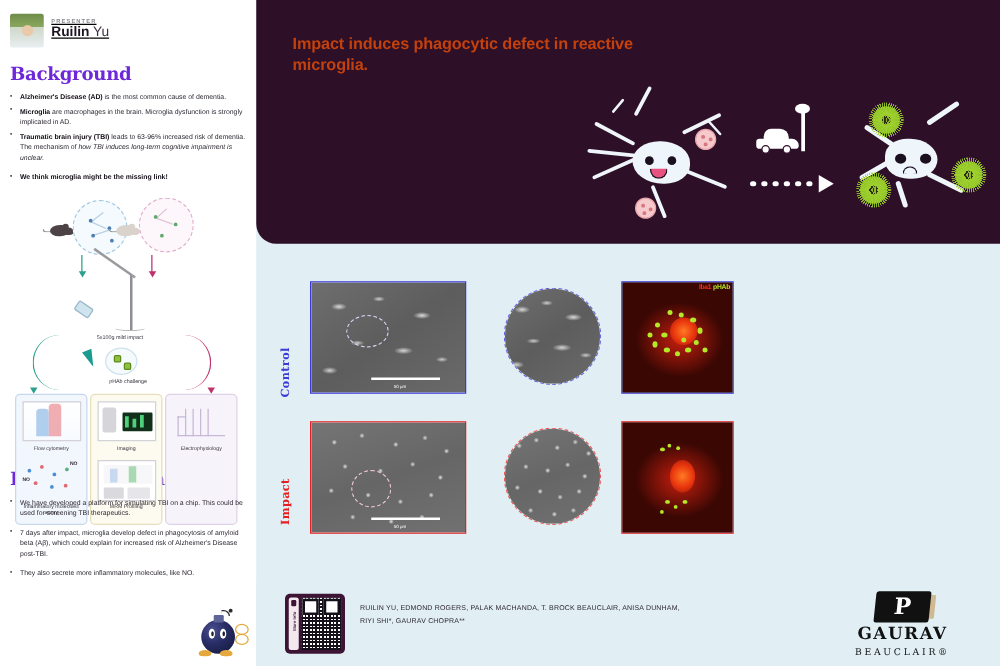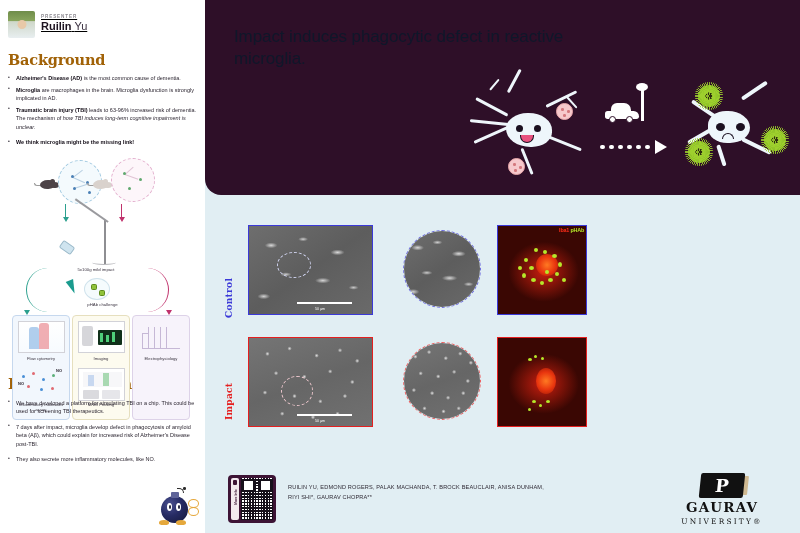--- a/index.html
+++ b/index.html
@@ -30,21 +30,21 @@
   .presenter-kicker {
     font-size: 4.6px; letter-spacing: .9px; color: #8d8a91; font-weight: 700;
     text-transform: uppercase;
   }
   .presenter-name { font-size: 11px; color: #1d1421; margin-top: 1px; }
   .presenter-name b { font-weight: 700; }
   .presenter-name span { font-weight: 400; color: #3a3040; }
 
   h2.sec {
     font-family: "DejaVu Serif", serif;
-    font-weight: 700; font-size: 14.5px; color: #a16207;
+    font-weight: 700; font-size: 14.5px; color: #6d28d9;
     margin: 12px 0 6px 0; letter-spacing: -.2px;
   }
   ul.bullets { list-style: none; }
   ul.bullets li {
     position: relative; padding-left: 8px; margin-bottom: 3px;
     font-size: 5.5px; line-height: 1.55; color: #2b2530;
   }
   ul.bullets li::before {
     content: "•"; position: absolute; left: 0; top: -0.5px; font-size: 5px; color: #2b2530;
   }
@@ -140,21 +140,21 @@
   #main {
     position: absolute; left: 205px; top: 0; width: 595px; height: 533px;
     background: #e1eef3;
   }
   #header-band {
     position: absolute; left: 0; top: 0; width: 595px; height: 195px;
     background: #2e0f28; border-bottom-left-radius: 16px;
   }
   #main-title {
     position: absolute; left: 29px; top: 26px; width: 330px;
-    font-size: 17px; line-height: 1.32; color: #0f172a; font-weight: 400;
+    font-size: 13px; line-height: 1.32; color: #c2410c; font-weight: 700;
     letter-spacing: -.1px;
   }
 
   
   #illus { position:absolute; left:255px; top:85px; width:340px; height:110px; }
   .cell-arm { position:absolute; background:#eef6fb; border-radius:2px; transform-origin:left center; }
   .happy-body {
     position:absolute; left:46px; top:28px; width:46px; height:34px;
     background:#eef6fb; border-radius:48% 52% 45% 55%;
   }
@@ -629,18 +629,18 @@
         <div>RIYI SHI*, GAURAV CHOPRA**</div>
       </div>
 
       <div id="purdue">
         <div id="purdue-p">
           <div class="gold"></div>
           <div class="pbox"></div>
           <div class="pletter">P</div>
         </div>
         <div id="purdue-name">GAURAV</div>
-        <div id="purdue-sub">UNIVERSITY®</div>
+        <div id="purdue-sub">BEAUCLAIR®</div>
       </div>
     </div>
 
   </div>
 </div>
 
 </body></html>

